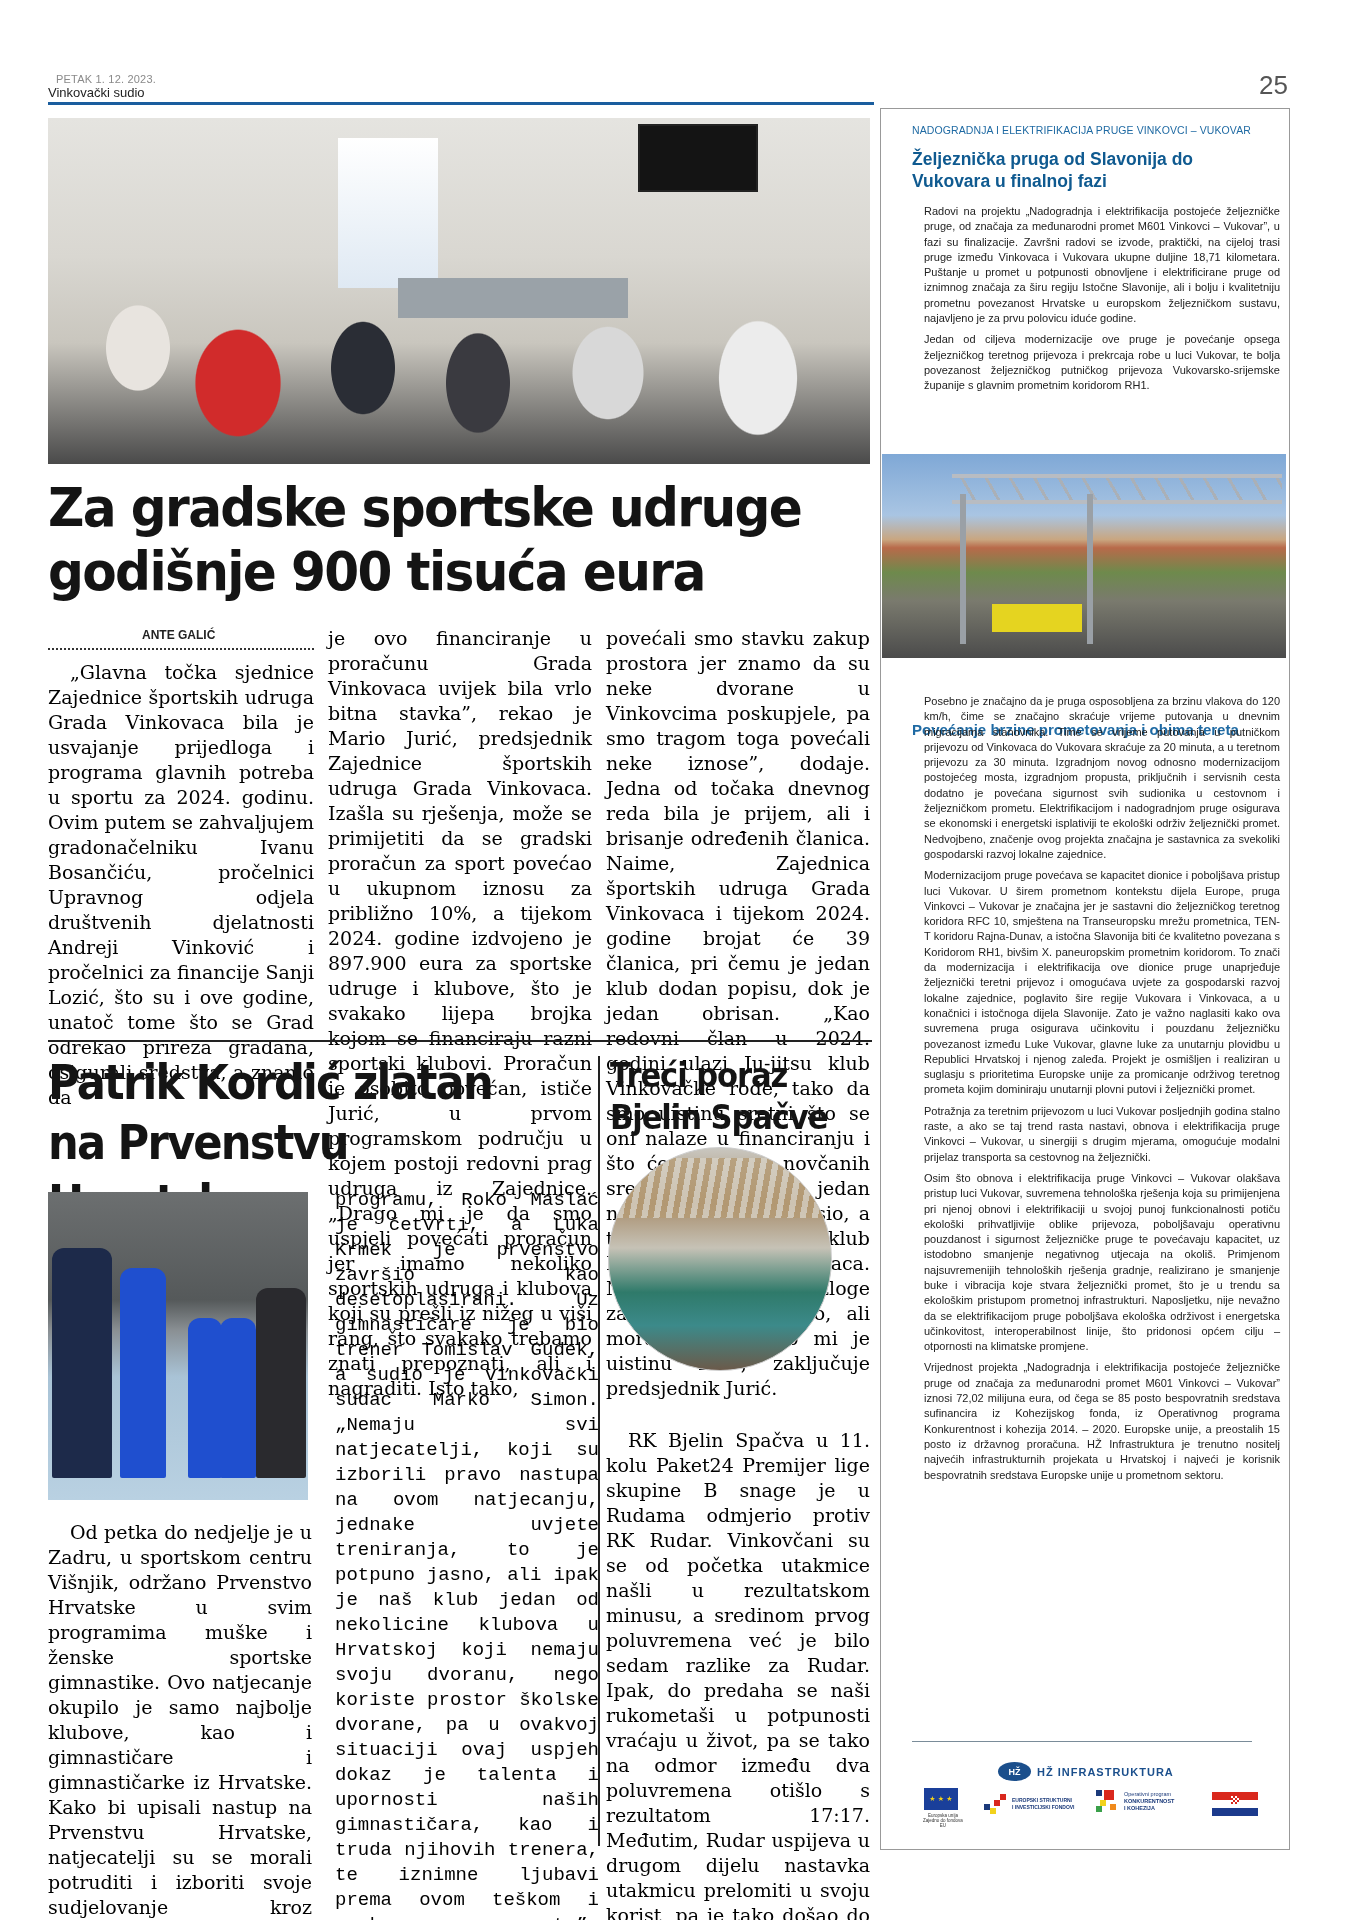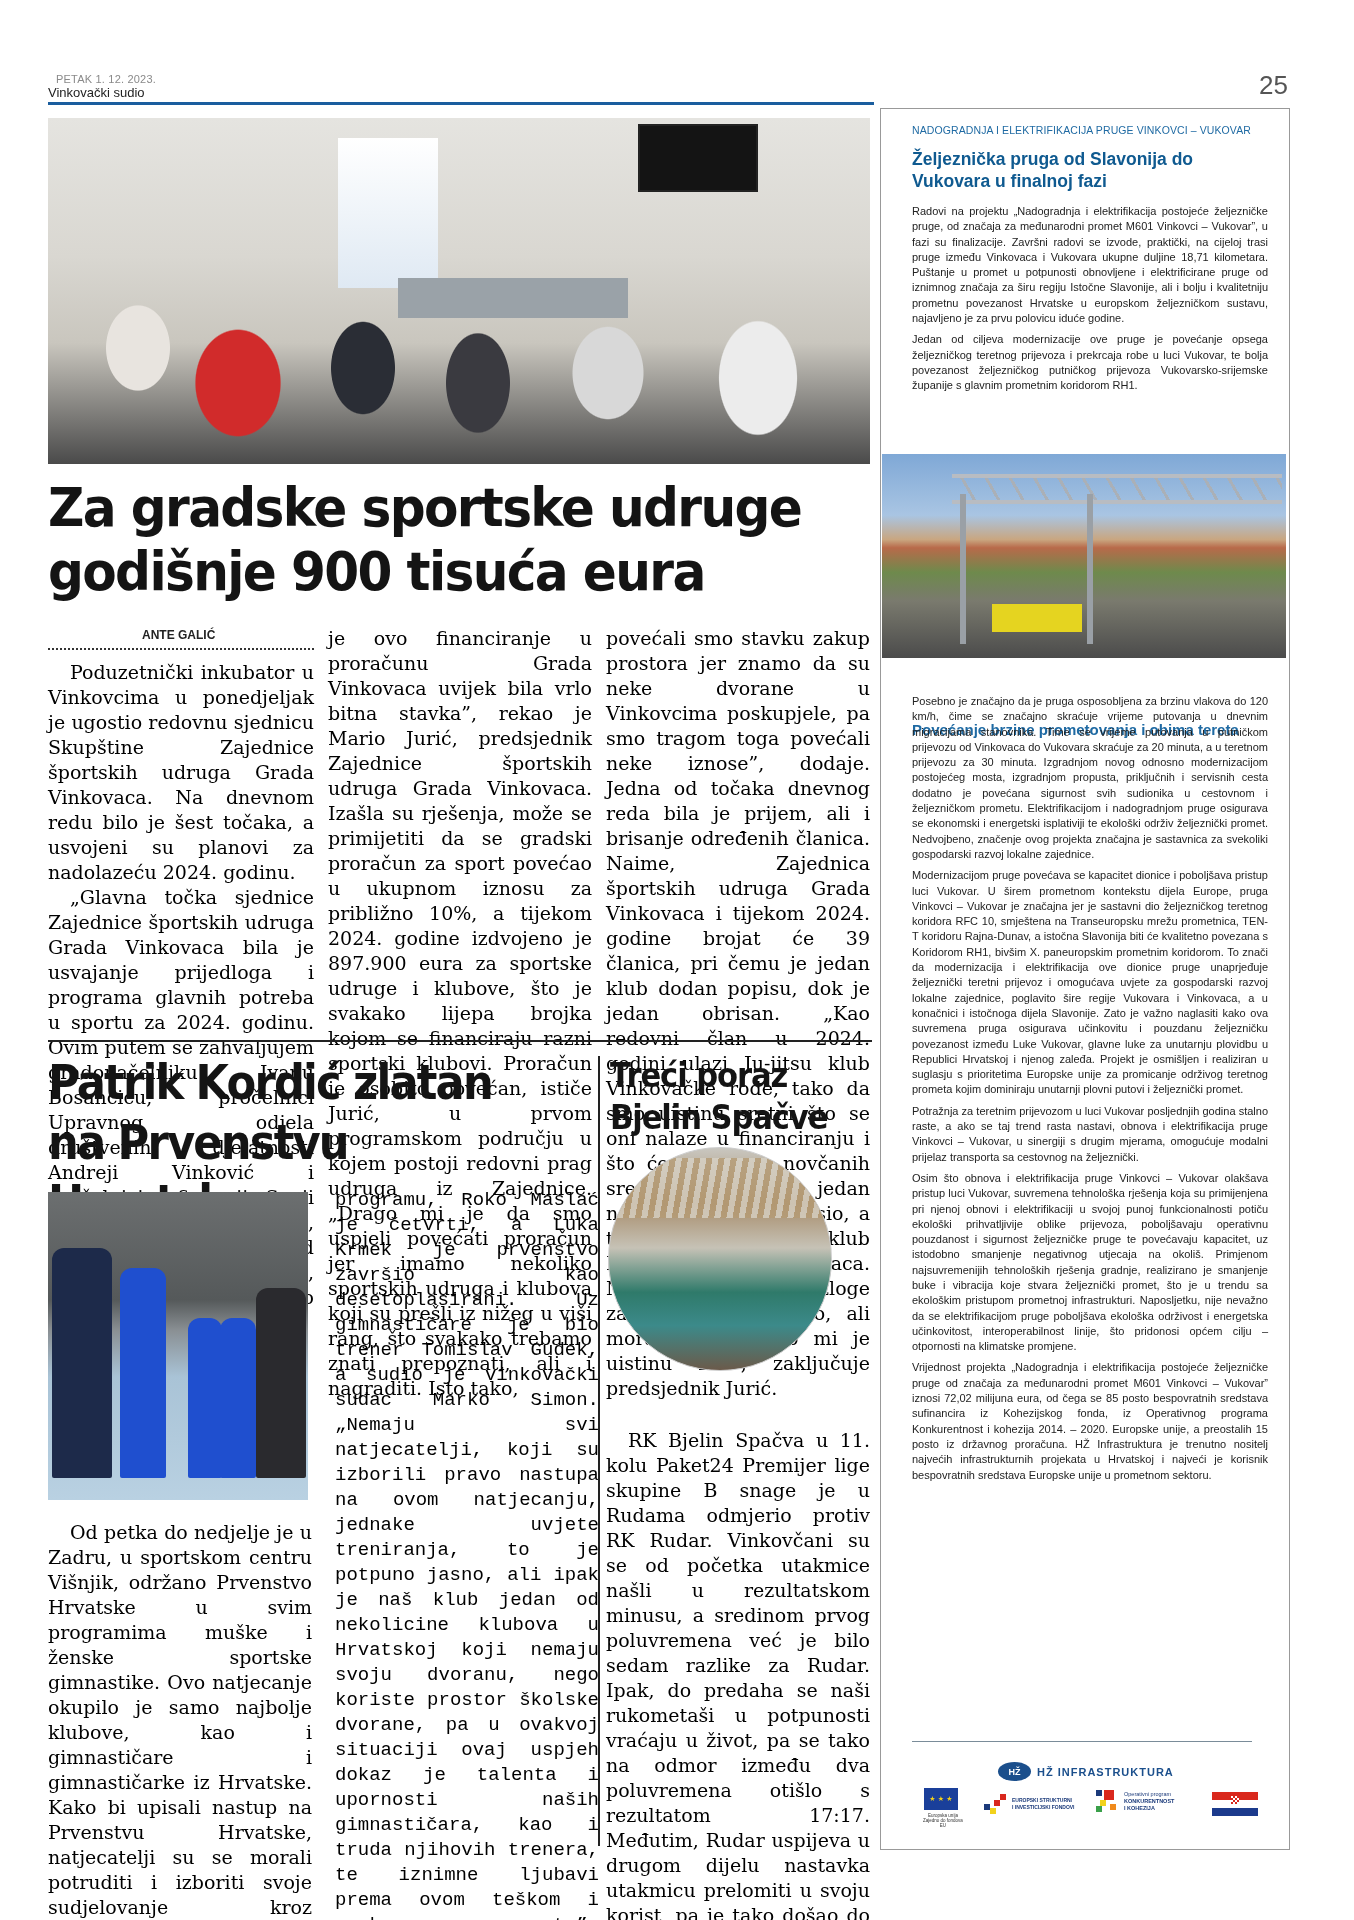--- a/index.html
+++ b/index.html
@@ -59,21 +59,21 @@
   .rule-h { position: absolute; height: 2px; background: #222; }
   .rule-v { position: absolute; width: 2px; background: #222; }
 
   .headline-2 { position: absolute; left: 48px; top: 1052px; width: 560px; font-family: "DejaVu Sans", sans-serif; font-weight: bold; font-size: 48px; line-height: 60px; letter-spacing: -2px; color: #141414; transform: scaleX(0.9); transform-origin: left; }
   .headline-3 { position: absolute; left: 610px; top: 1054px; width: 270px; font-family: "DejaVu Sans", sans-serif; font-weight: bold; font-size: 34px; line-height: 42px; letter-spacing: -1.2px; color: #141414; transform: scaleX(0.9); transform-origin: left; }
 
   
   .panel { position: absolute; left: 880px; top: 108px; width: 410px; height: 1742px; border: 1px solid #999; }
   .panel-kicker { position: absolute; left: 912px; top: 124px; font-family: "Liberation Sans", sans-serif; font-size: 10.5px; color: #1f6aa3; letter-spacing: 0.1px; }
   .panel-title { position: absolute; left: 912px; top: 148px; width: 360px; font-family: "Liberation Sans", sans-serif; font-weight: bold; font-size: 17.5px; line-height: 22px; color: #0f5a90; }
-  .panel-text { position: absolute; width: 356px; font-family: "Liberation Sans", sans-serif; font-size: 11px; line-height: 15.3px; text-align: justify; color: #222; }
+  .panel-text { position: absolute; width: 356px; font-family: "Liberation Sans", sans-serif; font-size: 11px; line-height: 15.3px; text-align: justify; color: #222; margin-left: 12px; }
   .panel-text p { margin-bottom: 6px; }
   .panel-sub { position: absolute; left: 912px; top: 676px; font-family: "Liberation Sans", sans-serif; font-weight: bold; font-size: 15px; color: #1f6aa3; margin-top: 45px; }
   .panel-rule { position: absolute; left: 912px; top: 1741px; width: 340px; height: 1px; background: #7a8c99; }
   .hz-logo { position: absolute; left: 998px; top: 1762px; display: flex; align-items: center; gap: 6px; font-family: "Liberation Sans", sans-serif; font-weight: bold; font-size: 11px; color: #1b4f8c; letter-spacing: 1px; }
   .hz-mark { width: 33px; height: 19px; border-radius: 50%; background: #1b4f8c; color: #fff; font-size: 9px; display: flex; align-items: center; justify-content: center; letter-spacing: 0; }
   .logos { position: absolute; left: 920px; top: 1788px; width: 336px; height: 50px; }
   .eu-flag { position: absolute; left: 4px; top: 0; width: 34px; height: 22px; background: #1a3f9a; color: #f3d11a; font-size: 7px; display: flex; align-items: center; justify-content: center; }
   .eu-cap { position: absolute; left: 0; top: 25px; width: 46px; font-size: 4.5px; line-height: 5px; color: #333; text-align: center; font-family: "Liberation Sans", sans-serif; }
   .esif { position: absolute; left: 64px; top: 6px; display: flex; align-items: center; gap: 4px; }
   .esif-squares { width: 24px; height: 20px; position: relative; }
@@ -100,21 +100,20 @@
   <div class="banner"></div>
   <div class="tv"></div>
   <div class="table"></div>
 </div>
 
 <h1 class="headline-main">Za gradske sportske udruge godišnje 900 tisuća eura</h1>
 <div class="byline">ANTE GALIĆ</div>
 <div class="dotted"></div>
 
 <div class="col" style="left:48px; top:660px; width:266px;">
-  <p>Poduzetnički inkubator u Vinkovcima u ponedjeljak je ugostio redovnu sjednicu Skupštine Zajednice športskih udruga Grada Vinkovaca. Na dnevnom redu bilo je šest točaka, a usvojeni su planovi za nadolazeću 2024. godinu.</p>
   <p>„Glavna točka sjednice Zajednice športskih udruga Grada Vinkovaca bila je usvajanje prijedloga i programa glavnih potreba u sportu za 2024. godinu. Ovim putem se zahvaljujem gradonačelniku Ivanu Bosančiću, pročelnici Upravnog odjela društvenih djelatnosti Andreji Vinković i pročelnici za financije Sanji Lozić, što su i ove godine, unatoč tome što se Grad odrekao prireza građana, osigurali sredstva, a znamo da</p>
 </div>
 <div class="col" style="left:328px; top:626px; width:264px;">
   <p class="noindent">je ovo financiranje u proračunu Grada Vinkovaca uvijek bila vrlo bitna stavka”, rekao je Mario Jurić, predsjednik Zajednice športskih udruga Grada Vinkovaca. Izašla su rješenja, može se primijetiti da se gradski proračun za sport povećao u ukupnom iznosu za približno 10%, a tijekom 2024. godine izdvojeno je 897.900 eura za sportske udruge i klubove, što je svakako lijepa brojka kojom se financiraju razni sportski klubovi. Proračun je osobito povećan, ističe Jurić, u prvom programskom području u kojem postoji redovni prag udruga iz Zajednice. „Drago mi je da smo uspjeli povećati proračun jer imamo nekoliko sportskih udruga i klubova koji su prešli iz nižeg u viši rang, što svakako trebamo znati prepoznati, ali i nagraditi. Isto tako,</p>
 </div>
 <div class="col" style="left:606px; top:626px; width:264px;">
   <p class="noindent">povećali smo stavku zakup prostora jer znamo da su neke dvorane u Vinkovcima poskupjele, pa smo tragom toga povećali neke iznose”, dodaje. Jedna od točaka dnevnog reda bila je prijem, ali i brisanje određenih članica. Naime, Zajednica športskih udruga Grada Vinkovaca i tijekom 2024. godine brojat će 39 članica, pri čemu je jedan klub dodan popisu, dok je jedan obrisan. „Kao redovni član u 2024. godini ulazi Ju-jitsu klub Vinkovačke rode, tako da smo uistinu sretni što se oni nalaze u financiranju i što će imati dio novčanih sredstava. Nažalost, jedan naš pripadnik se ugasio, a to je Boćarski klub Lokomotiva iz Vinkovaca. Ne bih ulazio u razloge zašto se to dogodilo, ali moramo reći kako mi je uistinu žao”, zaključuje predsjednik Jurić.</p>
 </div>
 
 <div class="rule-h" style="left:48px; top:1040px; width:824px;"></div>

